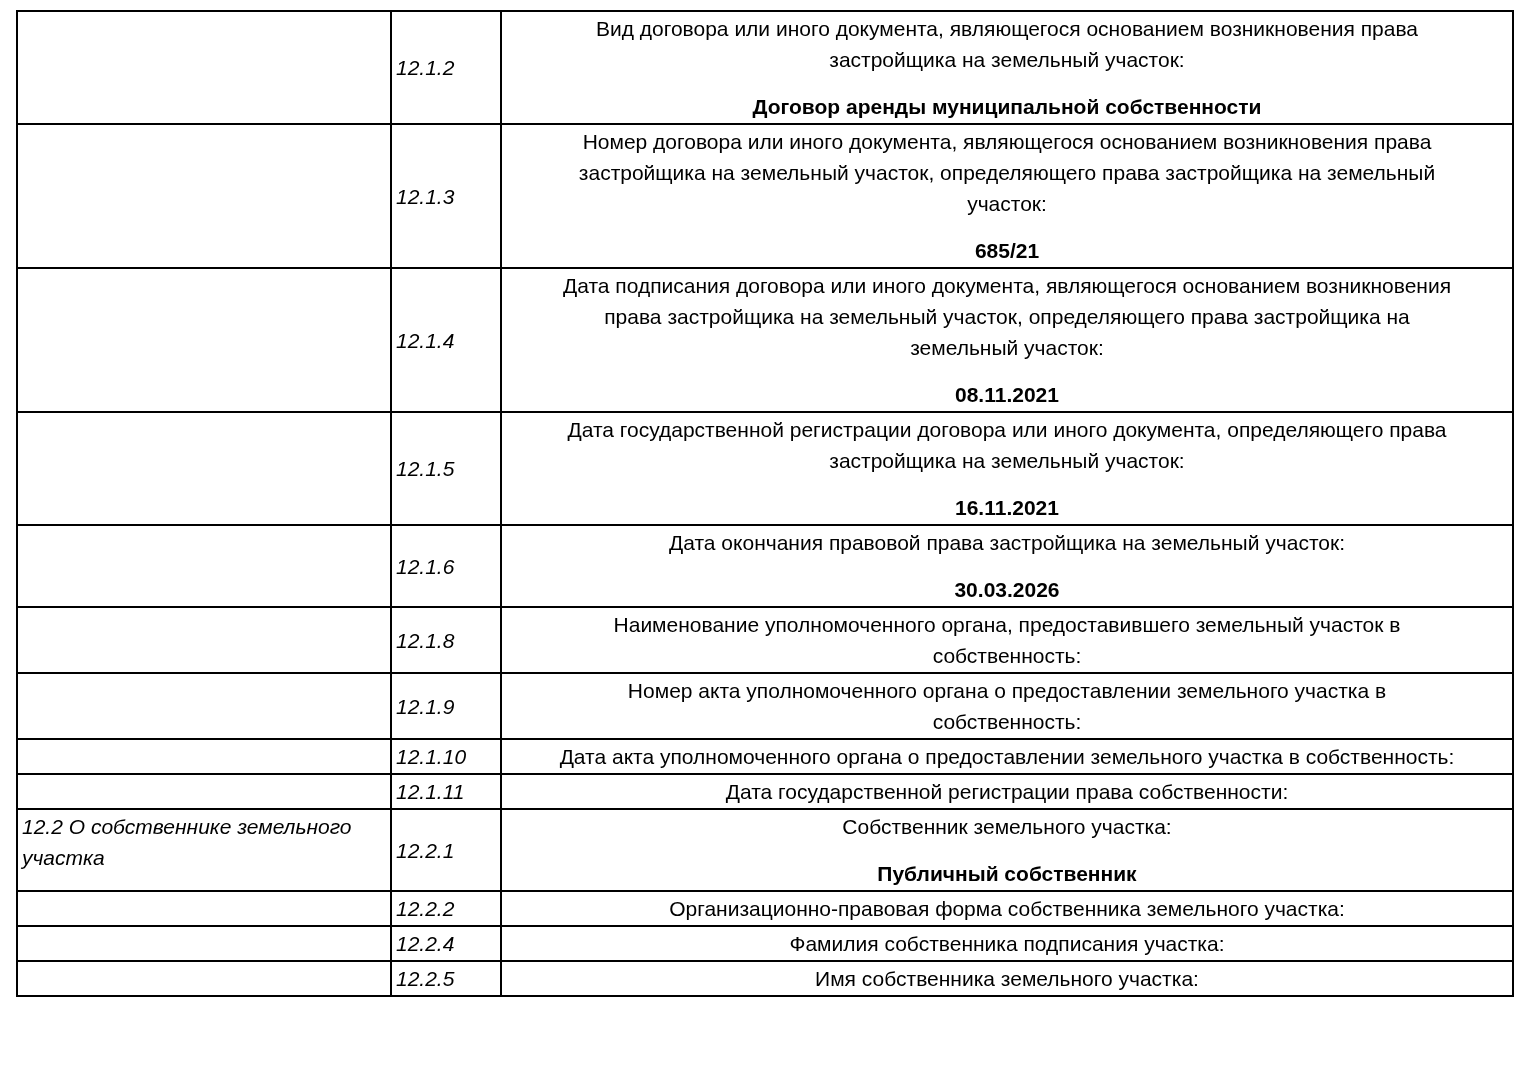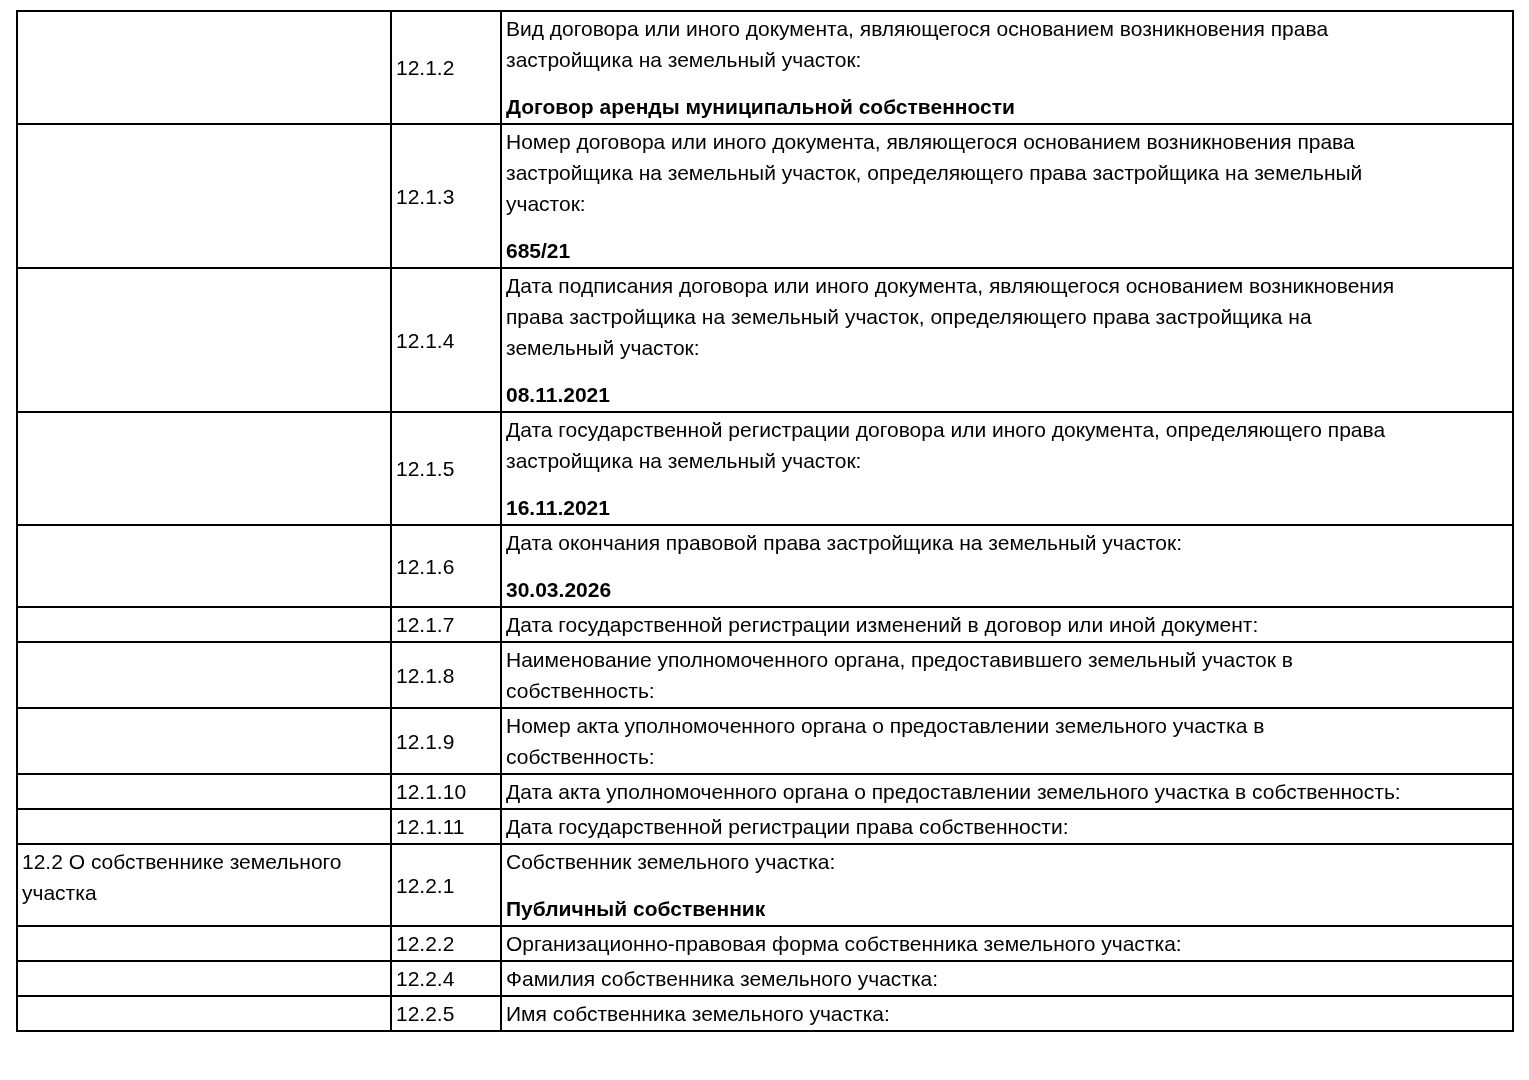--- a/index.html
+++ b/index.html
@@ -30,29 +30,32 @@
   table.decl-table td {
     border: 2px solid #000000;
     font-size: 21px;
     line-height: 31px;
     padding: 1px 4px;
     overflow: hidden;
   }
   td.col-section {
     width: 374px;
     vertical-align: top;
+    font-style: italic;
   }
   td.col-code {
     width: 110px;
     vertical-align: middle;
     padding-left: 8px;
+    font-style: italic;
   }
   td.col-content {
     width: 1012px;
     vertical-align: middle;
+    text-align: center;
   }
   .section-text,
   .code-text,
   .label-text,
   .value-text {
     white-space: pre-line;
   }
   .value-text {
     font-weight: bold;
     margin-top: 16px;
@@ -136,32 +139,20 @@
     </td>
     <td class="col-code">
       <div class="code-text">12.1.6</div>
     </td>
     <td class="col-content">
       <div class="label-text">Дата окончания правовой права застройщика на земельный участок:</div>
       <div class="value-text">30.03.2026</div>
     </td>
   </tr>
 
-  <tr>
-    <td class="col-section">
-      <div class="section-text"></div>
-    </td>
-    <td class="col-code">
-      <div class="code-text">12.1.7</div>
-    </td>
-    <td class="col-content">
-      <div class="label-text">Дата государственной регистрации изменений в договор или иной документ:</div>
-
-    </td>
-  </tr>
 
   <tr>
     <td class="col-section">
       <div class="section-text"></div>
     </td>
     <td class="col-code">
       <div class="code-text">12.1.8</div>
     </td>
     <td class="col-content">
       <div class="label-text">Наименование уполномоченного органа, предоставившего земельный участок в
@@ -239,21 +230,21 @@
 
 
   <tr>
     <td class="col-section">
       <div class="section-text"></div>
     </td>
     <td class="col-code">
       <div class="code-text">12.2.4</div>
     </td>
     <td class="col-content">
-      <div class="label-text">Фамилия собственника земельного участка:</div>
+      <div class="label-text">Фамилия собственника подписания участка:</div>
 
     </td>
   </tr>
 
   <tr>
     <td class="col-section">
       <div class="section-text"></div>
     </td>
     <td class="col-code">
       <div class="code-text">12.2.5</div>

